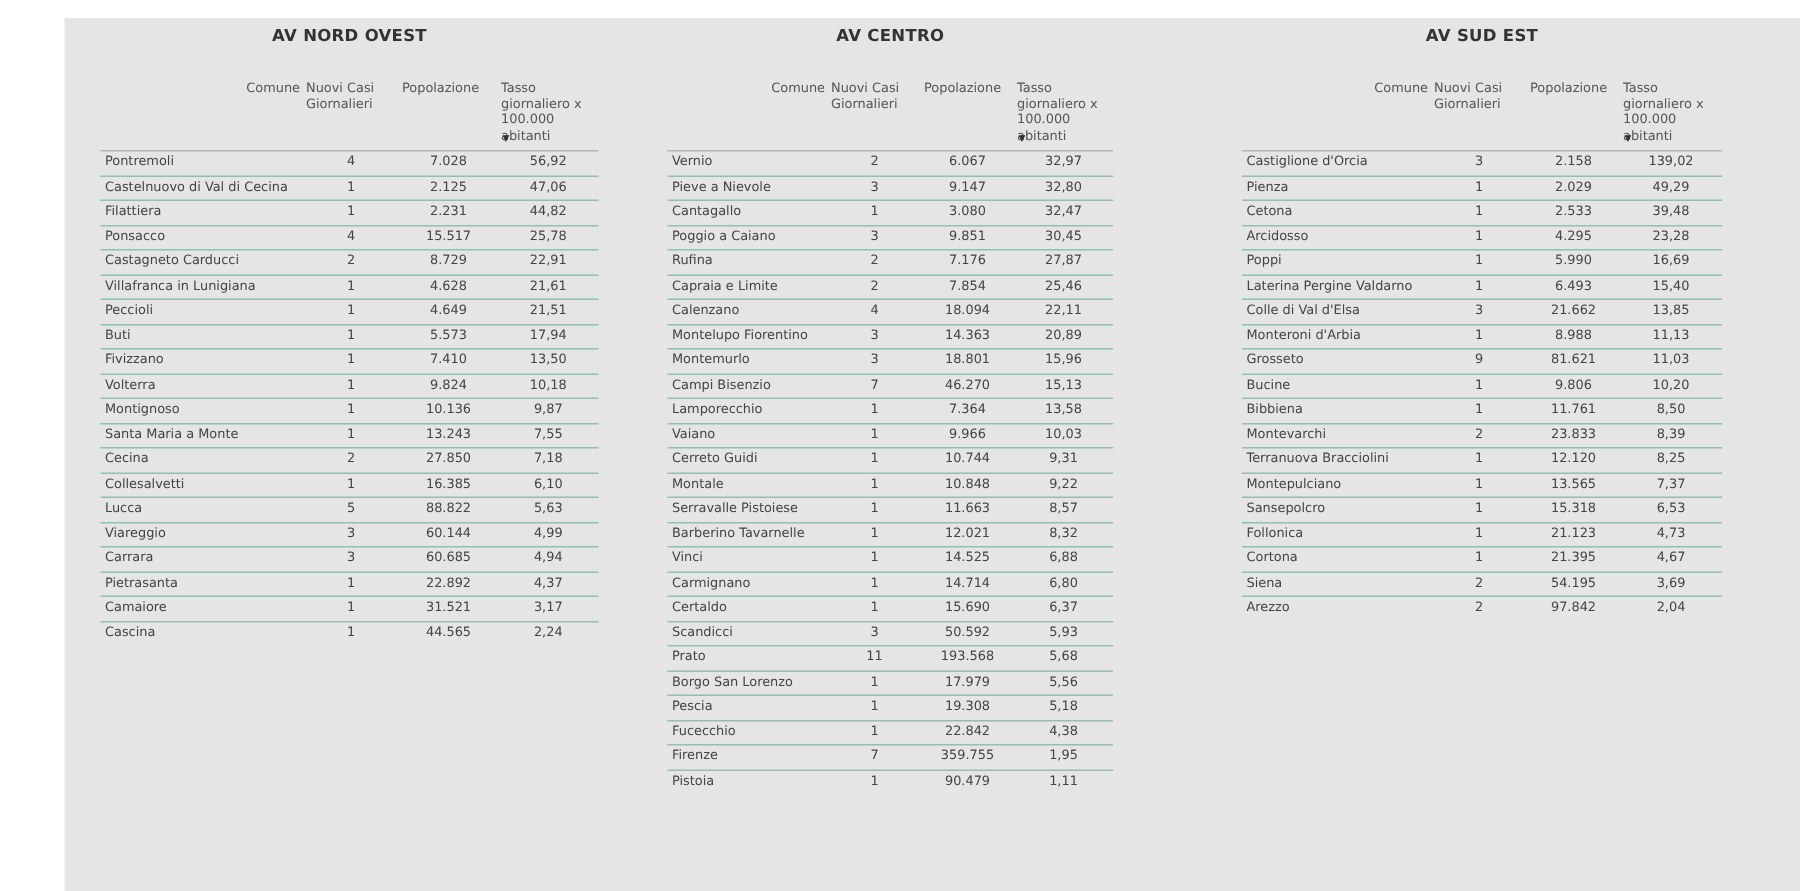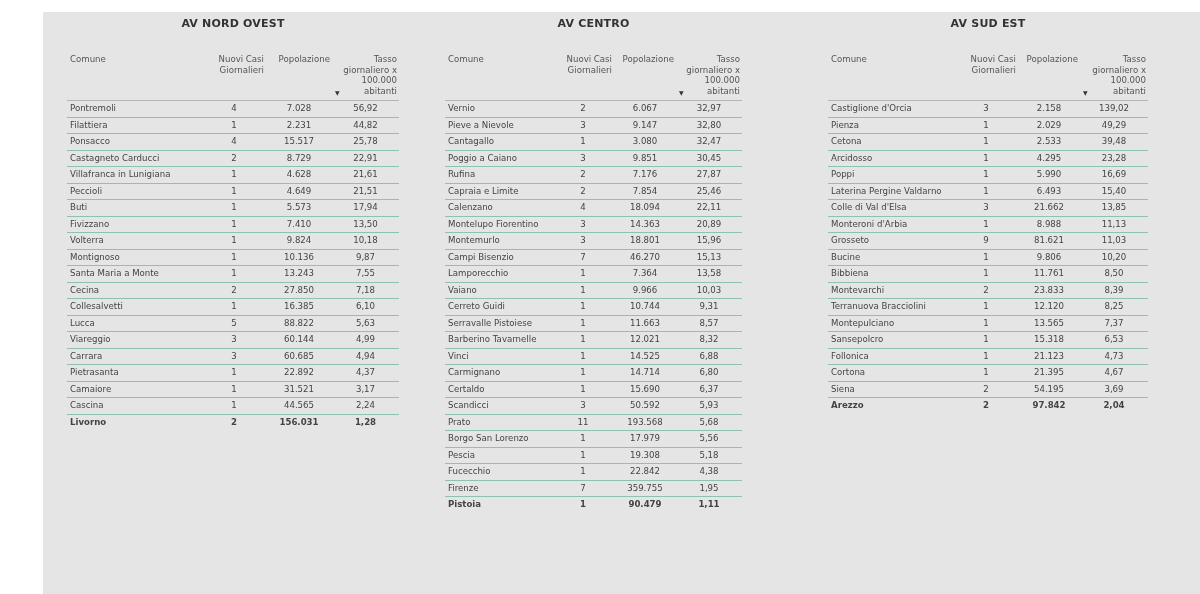--- a/index.html
+++ b/index.html
@@ -21,30 +21,30 @@
   }
   table {
     position: absolute; top: 42px; left: 0;
     border-collapse: collapse; font-size: 8.6px; color: #444;
   }
   th {
     font-weight: normal; color: #555; vertical-align: top;
     padding: 0 2px 4px 2px; line-height: 10.6px; position: relative;
     border-bottom: 1.5px solid #b5b5b5;
   }
-  th.c-name { text-align: left; padding-left: 3px; }
-  th.c-num { text-align: right; }
+  th.c-name { text-align: right; padding-left: 3px; }
+  th.c-num { text-align: left; }
   th .sort {
     position: absolute; left: 3px; bottom: 2px; font-size: 6px; color: #333;
   }
   td {
     height: 15.5px; padding: 0 2px; line-height: 15.5px;
     border-bottom: 1px solid #8fc1ac; white-space: nowrap;
   }
-  tr:last-child td { border-bottom: none; font-weight: bold; }
+  tr:last-child td { border-bottom: none; }
   td.c-name { text-align: left; padding-left: 3px; }
   td.c-num { text-align: center; }
 </style>
 </head>
 <body>
 
 <div class="panel">
 
   <div class="section" style="left:24px; width:332px;">
     <div class="sec-title">AV NORD OVEST</div>
@@ -64,20 +64,26 @@
         </tr>
       </thead>
       <tbody>
           <tr>
             <td class="c-name">Pontremoli</td>
             <td class="c-num">4</td>
             <td class="c-num">7.028</td>
             <td class="c-num">56,92</td>
           </tr>
           <tr>
+            <td class="c-name">Castelnuovo di Val di Cecina</td>
+            <td class="c-num">1</td>
+            <td class="c-num">2.125</td>
+            <td class="c-num">47,06</td>
+          </tr>
+          <tr>
             <td class="c-name">Filattiera</td>
             <td class="c-num">1</td>
             <td class="c-num">2.231</td>
             <td class="c-num">44,82</td>
           </tr>
           <tr>
             <td class="c-name">Ponsacco</td>
             <td class="c-num">4</td>
             <td class="c-num">15.517</td>
             <td class="c-num">25,78</td>
@@ -170,26 +176,20 @@
             <td class="c-name">Camaiore</td>
             <td class="c-num">1</td>
             <td class="c-num">31.521</td>
             <td class="c-num">3,17</td>
           </tr>
           <tr>
             <td class="c-name">Cascina</td>
             <td class="c-num">1</td>
             <td class="c-num">44.565</td>
             <td class="c-num">2,24</td>
-          </tr>
-          <tr>
-            <td class="c-name">Livorno</td>
-            <td class="c-num">2</td>
-            <td class="c-num">156.031</td>
-            <td class="c-num">1,28</td>
           </tr>
         </tbody>
     </table>
   </div>
 
   <div class="section" style="left:402px; width:297px;">
     <div class="sec-title">AV CENTRO</div>
     <table>
       <colgroup>
           <col style="width:107px">
@@ -278,20 +278,26 @@
             <td class="c-num">9.966</td>
             <td class="c-num">10,03</td>
           </tr>
           <tr>
             <td class="c-name">Cerreto Guidi</td>
             <td class="c-num">1</td>
             <td class="c-num">10.744</td>
             <td class="c-num">9,31</td>
           </tr>
           <tr>
+            <td class="c-name">Montale</td>
+            <td class="c-num">1</td>
+            <td class="c-num">10.848</td>
+            <td class="c-num">9,22</td>
+          </tr>
+          <tr>
             <td class="c-name">Serravalle Pistoiese</td>
             <td class="c-num">1</td>
             <td class="c-num">11.663</td>
             <td class="c-num">8,57</td>
           </tr>
           <tr>
             <td class="c-name">Barberino Tavarnelle</td>
             <td class="c-num">1</td>
             <td class="c-num">12.021</td>
             <td class="c-num">8,32</td>

